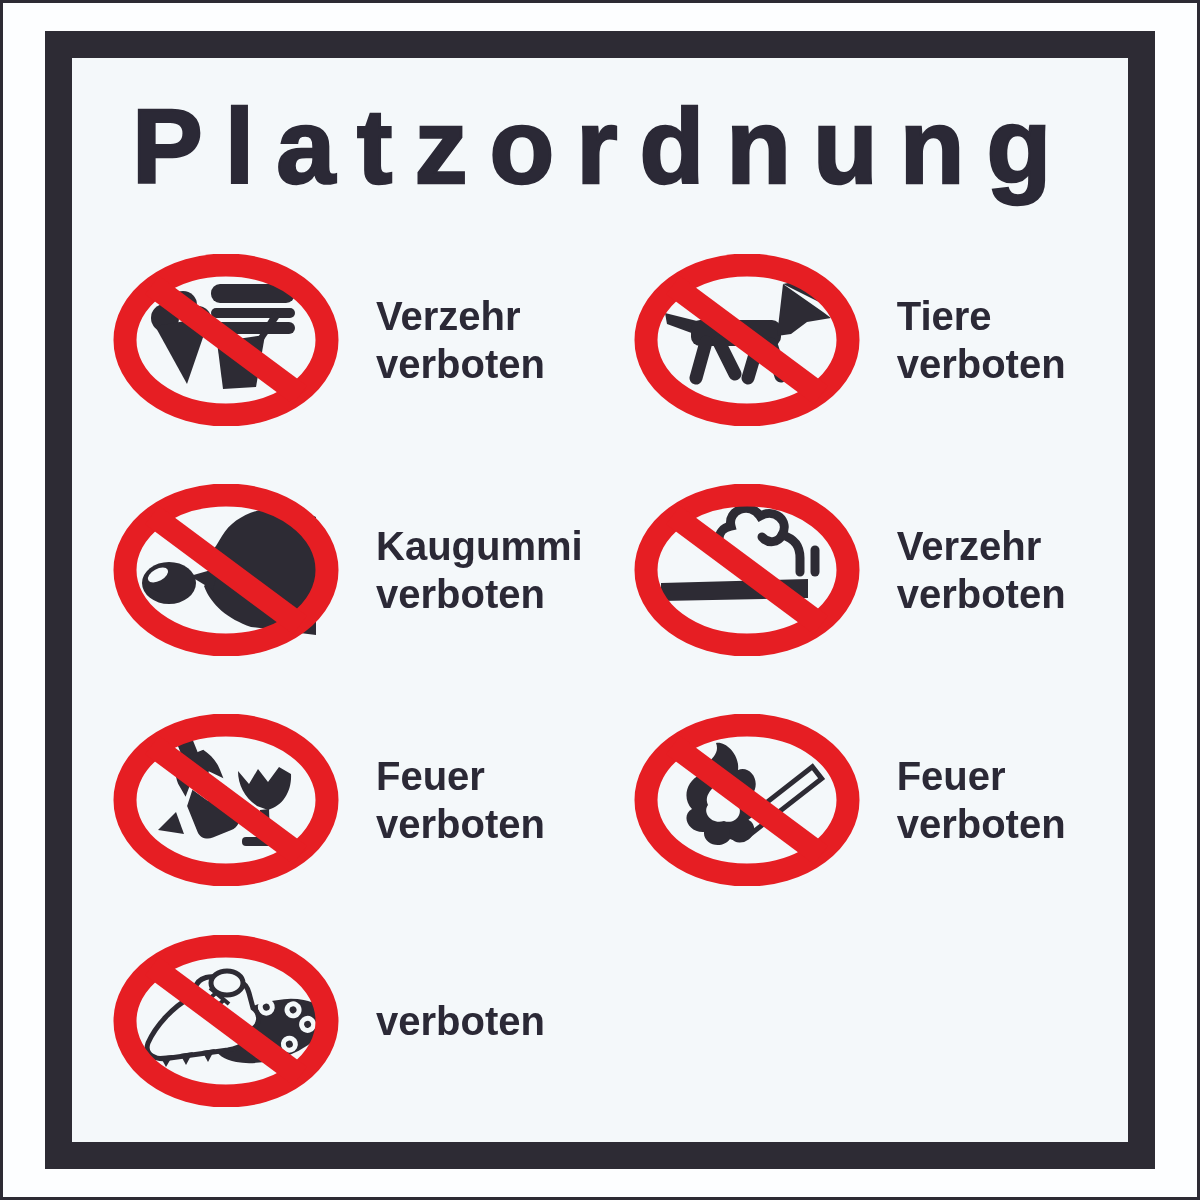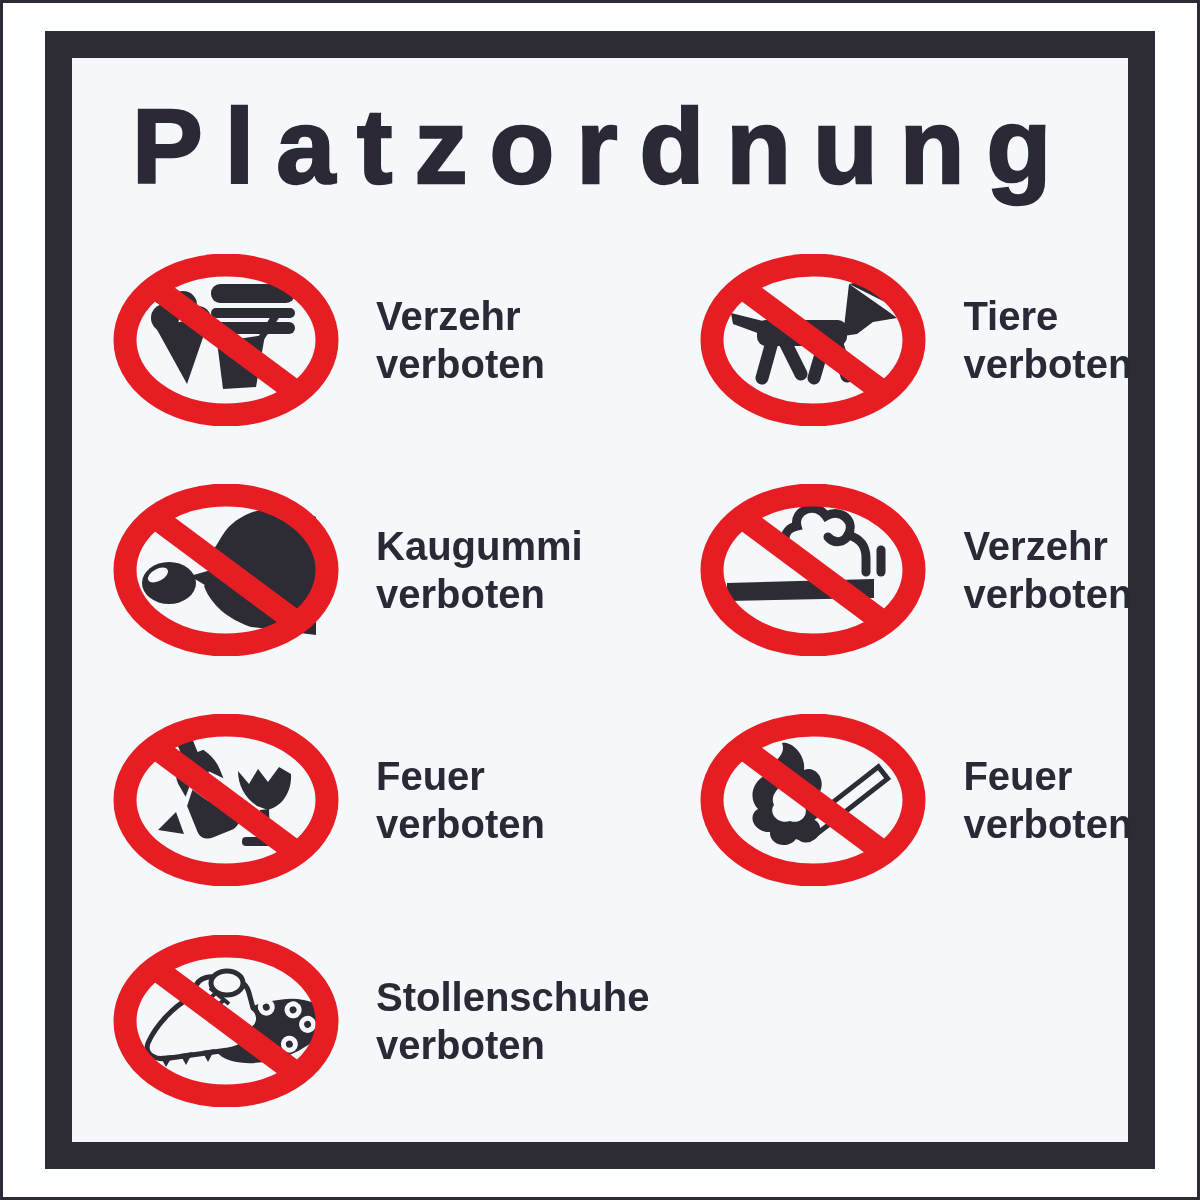--- a/index.html
+++ b/index.html
@@ -162,21 +162,20 @@
               <path fill="#f4f8fa" stroke="#2d2b34" stroke-width="5" d="M38,108 C34,119 45,126 60,123 L118,115 C133,112 141,105 139,96 C151,91 151,79 143,73 L139,58 C136,46 123,40 113,46 C103,38 87,42 85,54 L81,62 C63,72 46,90 38,108 Z"></path>
               <ellipse cx="117" cy="48" rx="16" ry="12" fill="#f4f8fa" stroke="#2d2b34" stroke-width="5"></ellipse>
               <path fill="none" stroke="#2d2b34" stroke-width="4" d="M84,66 L104,82 M92,59 L112,75 M100,53 L119,69 M88,74 L107,57 M96,81 L115,64"></path>
               <polygon points="50,121 56,132 63,120"></polygon>
               <polygon points="70,119 76,130 83,117"></polygon>
               <polygon points="92,116 98,127 105,114"></polygon>
             </g>
             <use href="#ban" class="ban"></use>
           </svg>
           <div class="label">
-            <div>Stollenschuhe</div>
             <div>verboten</div>
           </div>
         </div>
 
       </div>
     </div>
   </div>
 </div>
 
 </body></html>

